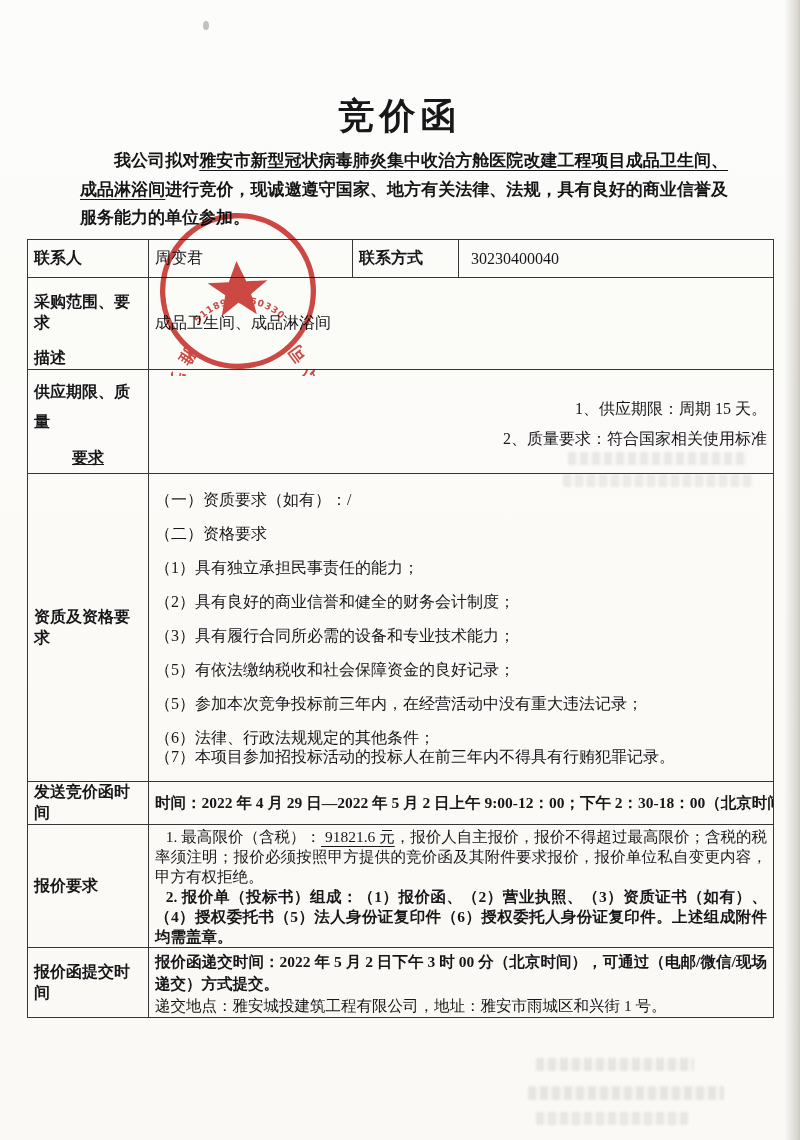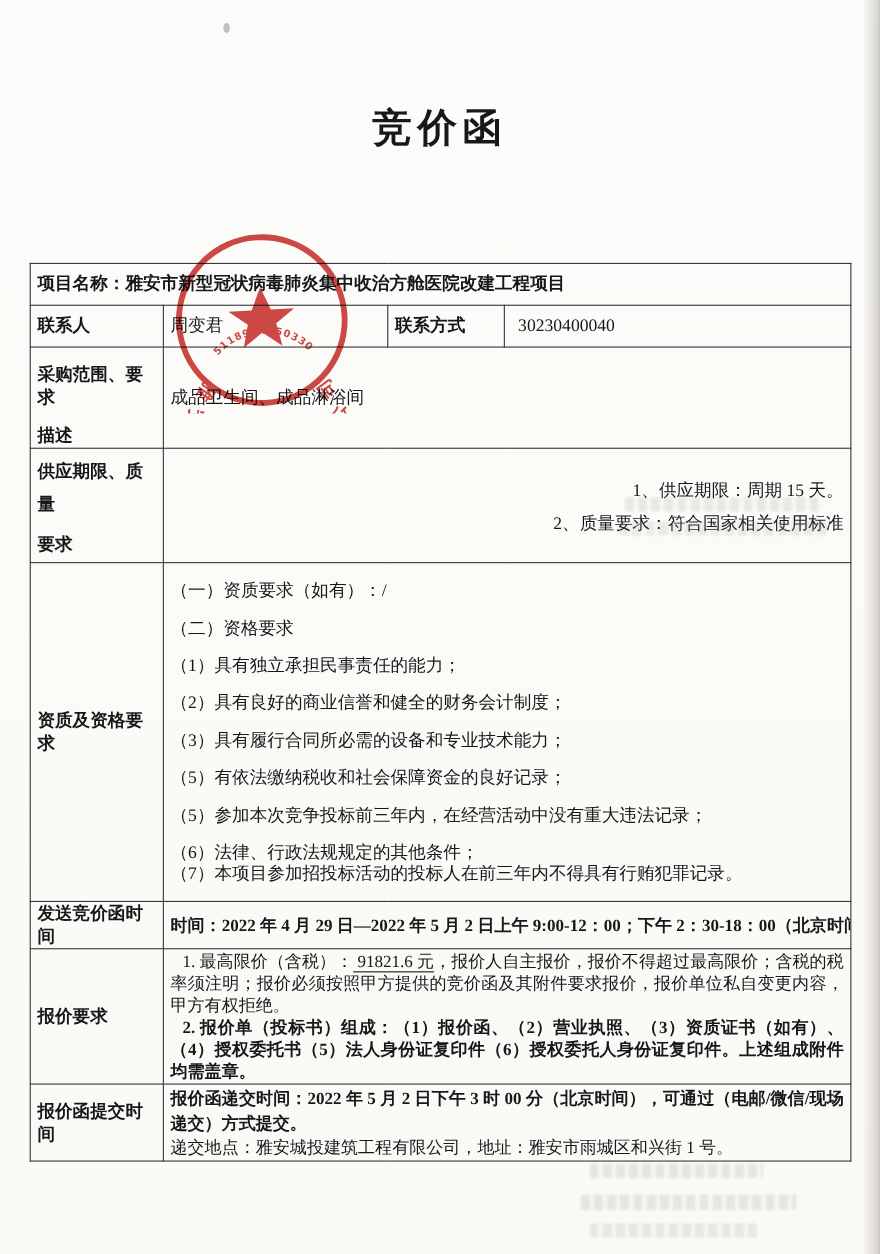--- a/index.html
+++ b/index.html
@@ -45,21 +45,21 @@
     overflow:hidden;
   }
   .b{font-weight:700;}
   td.lblcell{font-weight:700;padding-left:6px;}
   .r1{height:38px;} .r2{height:34px;} .r3{height:38px;}
   .r4{height:66px;} .r5{height:65px;} .r6{height:308px;}
   .r7{height:24px;} .r8{height:79px;} .r9{height:67px;} .r10{height:47px;}
   .vt{vertical-align:top;}
   .scope-val{padding-left:36px;padding-top:7px;}
   .lbl-line2-left{padding-top:14px;}
-  .lbl-line2-center{text-align:left;padding-top:14px;}
+  .lbl-line2-center{text-align:center;padding-top:14px;text-decoration:underline;}
   .supply td{line-height:30px;}
   .supply .content{padding-left:22px;padding-top:5px;text-align:right;}
   .qual-content{padding:9px 8px 0 32px;line-height:19px;}
   .qual-item{margin:0 0 15px 0;}
   .qual-item.tight{margin-bottom:0;}
   .r7 td.content{font-size:15.5px;font-weight:700;padding-left:6px;white-space:nowrap;}
   .r8 td.content{font-size:15.5px;line-height:20px;padding:2px 6px 0 6px;text-align:justify;}
   .r8 p{margin:0;text-indent:.7em;}
   .r9 td.content{font-size:15.5px;line-height:22px;padding:3px 6px 0 6px;text-align:justify;}
   .r9 p{margin:0;}
@@ -83,32 +83,30 @@
 </style>
 </head>
 <body>
 
 <div class="page">
 
   <div class="speck"></div>
 
   <h1 class="doc-title">竞价函</h1>
 
+  <p class="intro"><span>我公司拟对</span><span class="u">雅安市新型冠状病毒肺炎集中收治方舱医院改建工程项目成品卫生间、成品淋浴间</span><span>进行竞价，现诚邀遵守国家、地方有关法律、法规，具有良好的商业信誉及服务能力的单位参加。</span></p>
 
   <table class="bidtable">
     <colgroup>
       <col style="width:121px">
         <col style="width:204px">
         <col style="width:106px">
         <col style="width:315px">
     </colgroup>
     <tbody>
-        <tr class="r1">
-      <td colspan="4" class="b"><span>项目名称：</span><span>雅安市新型冠状病毒肺炎集中收治方舱医院改建工程项目</span></td>
-    </tr>
     <tr class="r3">
       <td class="lblcell">联系人</td>
       <td>周变君</td>
       <td class="lblcell">联系方式</td>
       <td style="padding-left:12px">30230400040</td>
     </tr>
     <tr class="r4">
       <td class="lblcell vt">
         <div class="lbl-line2-left">采购范围、要求</div>
         <div style="padding-top:14px">描述</div>

